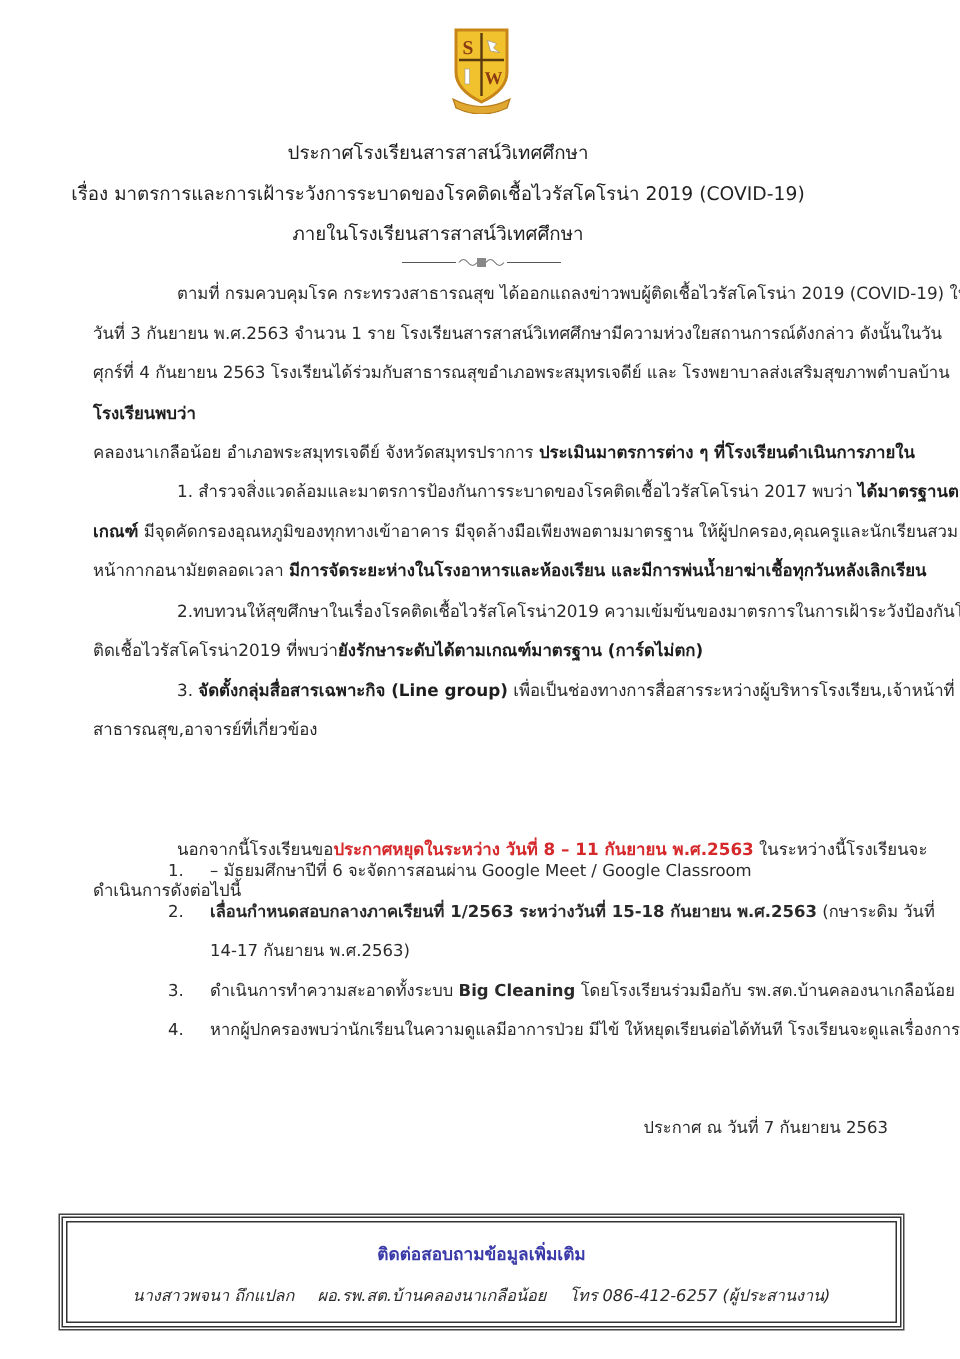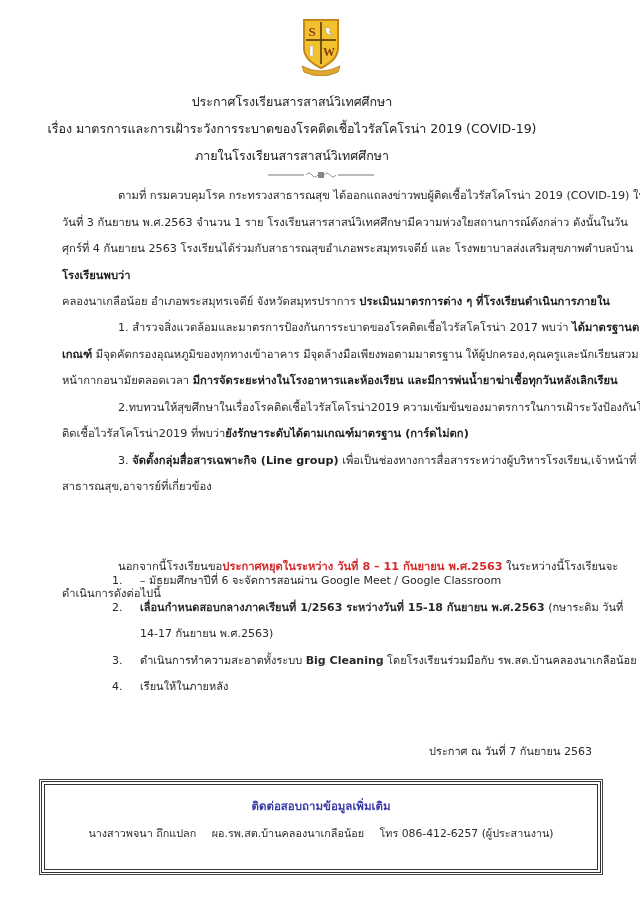--- a/index.html
+++ b/index.html
@@ -21,24 +21,24 @@
     .red { color: #d6292b; font-weight: bold; }
     .line { white-space: nowrap; display: block; }
     .indent { padding-left: 56px; }
 
     .list { position: absolute; left: 112px; width: 490px; font-size: 11px; line-height: 26.5px; }
     .li { position: relative; padding-left: 28px; white-space: nowrap; }
     .li .num { position: absolute; left: 0; top: 0; }
 
     .signed { position: absolute; top: 742px; left: 0; width: 592px; text-align: right; font-size: 11px; padding-left: 18px; }
 
-    .contact-box { position: absolute; left: 41px; top: 781px; width: 560px; height: 92px; border: 4px double #333; outline: 1px solid #444; outline-offset: 1px; }
+    .contact-box { position: absolute; left: 41px; top: 811px; width: 560px; height: 74px; border: 4px double #333; outline: 1px solid #444; outline-offset: 1px; }
     .contact-title { position: absolute; top: 12px; width: 100%; text-align: center; font-weight: bold; color: #3a3aa8; font-size: 11.5px; }
     .contact-line { position: absolute; top: 40px; width: 100%; text-align: center; font-size: 10.8px; color: #2a2a2a; white-space: nowrap; }
-    .contact-line span { margin: 0 6px; }
+    .contact-line span { margin: 0 6px; font-style: italic; }
   </style>
 </head>
 <body>
 
 <div class="page">
 
   <svg class="logo" viewBox="0 0 40 58">
     <path d="M3 2 H37 V30 Q37 42 20 50 Q3 42 3 30 Z" fill="#f2c12e" stroke="#c8861a" stroke-width="2"></path>
     <line x1="20" y1="4" x2="20" y2="46" stroke="#5a3a10" stroke-width="1.6"></line>
     <line x1="5" y1="22" x2="35" y2="22" stroke="#5a3a10" stroke-width="1.6"></line>
@@ -93,21 +93,21 @@
       <span class="num">2.</span>
       <div><b>เลื่อนกำหนดสอบกลางภาคเรียนที่ 1/2563 ระหว่างวันที่ 15-18 กันยายน พ.ศ.2563</b><span> (กษาระดิม วันที่</span></div>
       <div>14-17 กันยายน พ.ศ.2563)</div>
     </div>
     <div class="li">
       <span class="num">3.</span>
       <div><span>ดำเนินการทำความสะอาดทั้งระบบ </span><b>Big Cleaning</b><span> โดยโรงเรียนร่วมมือกับ รพ.สต.บ้านคลองนาเกลือน้อย</span></div>
     </div>
     <div class="li">
       <span class="num">4.</span>
-      <div>เรียนให้ในภายหลัง</div>
+      <div>หากผู้ปกครองพบว่านักเรียนในความดูแลมีอาการป่วย มีไข้ ให้หยุดเรียนต่อได้ทันที โรงเรียนจะดูแลเรื่องการ</div>
     </div>
   </div>
 
   <div class="signed">ประกาศ ณ วันที่ 7 กันยายน 2563</div>
 
   <div class="contact-box">
     <div class="contact-title">ติดต่อสอบถามข้อมูลเพิ่มเติม</div>
     <div class="contact-line">
       <span>นางสาวพจนา ถึกแปลก</span>
       <span>ผอ.รพ.สต.บ้านคลองนาเกลือน้อย</span>

